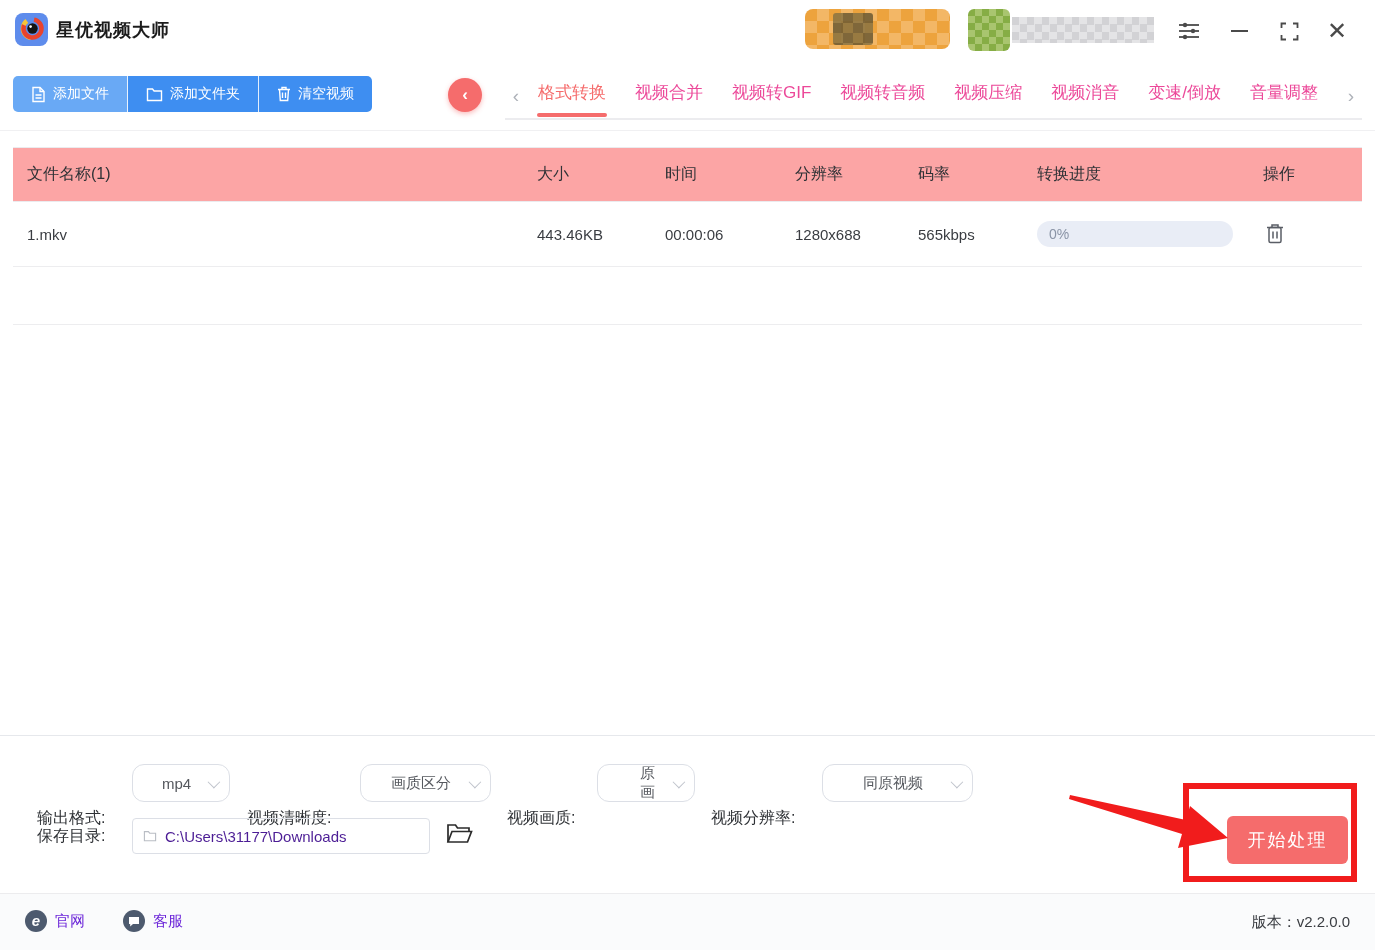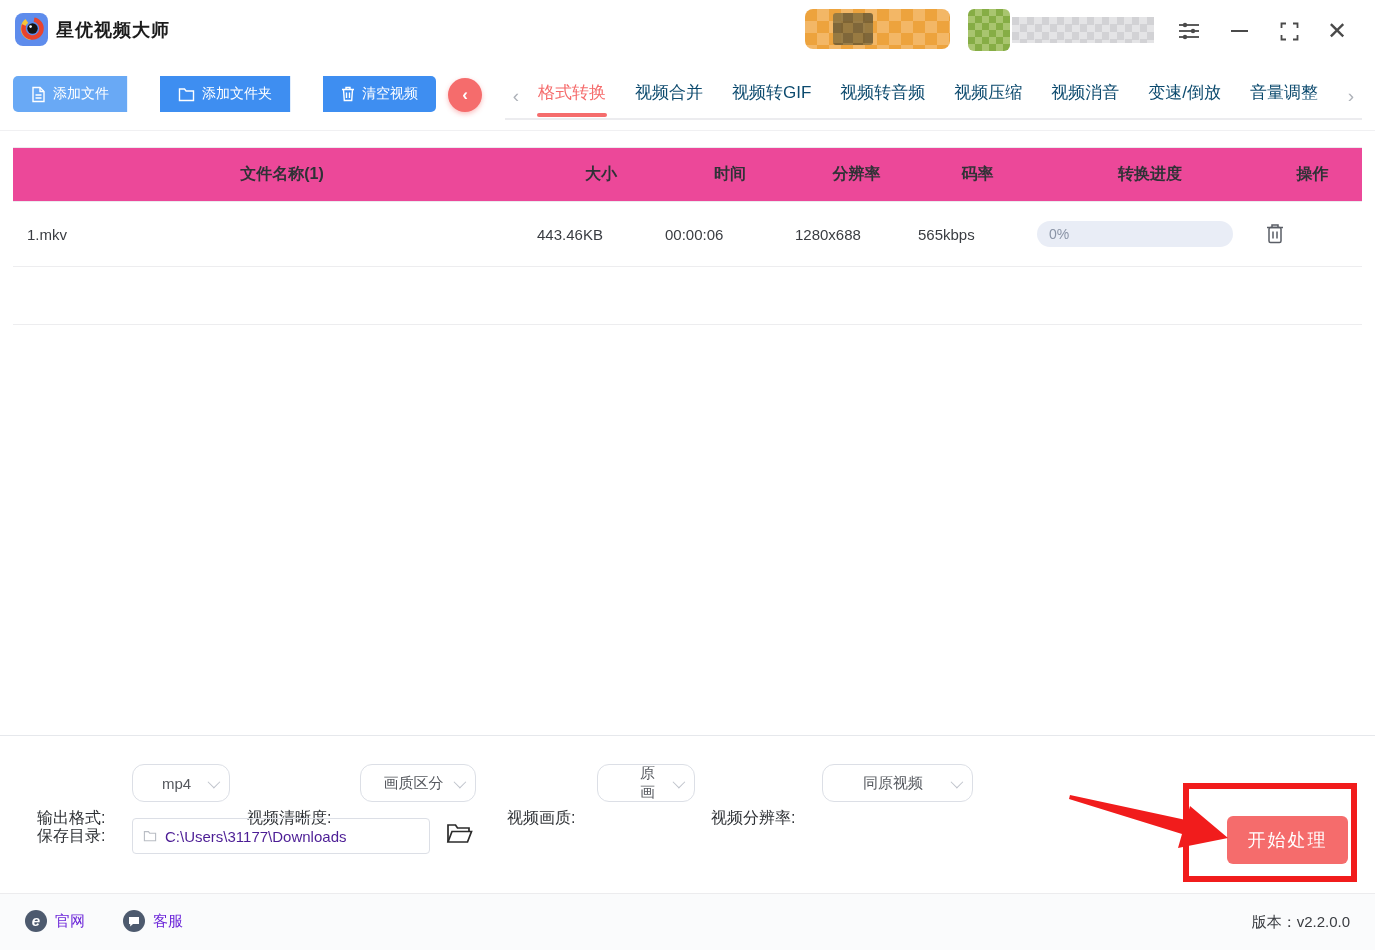--- a/index.html
+++ b/index.html
@@ -27,47 +27,47 @@
     background-image:repeating-conic-gradient(#e4e4e6 0 25%,#d2d2d5 0 50%);background-size:15px 15px;}
   .winctl{position:absolute;top:16px;width:30px;height:30px;display:flex;align-items:center;justify-content:center;cursor:pointer;}
   .winctl svg{display:block;}
   .ctl-settings{left:1174px;}
   .ctl-min{left:1224px;}
   .ctl-max{left:1274px;}
   .ctl-close{left:1322px;font-size:24px;color:#4a4a4a;font-weight:400;line-height:1;}
   .min-bar{width:17px;height:2px;background:#4a4a4a;}
 
   
-  .toolbar{position:absolute;left:13px;top:76px;height:36px;display:flex;border-radius:5px;overflow:hidden;gap:32px;}
+  .toolbar{position:absolute;left:13px;top:76px;height:36px;display:flex;border-radius:5px;overflow:hidden;}
   .tb-btn{height:36px;display:flex;align-items:center;justify-content:center;gap:7px;
     color:#fff;font-size:14px;background:#3E8EF1;border:none;cursor:pointer;padding:0 18px;
     border-right:1px solid rgba(255,255,255,.85);}
   .tb-btn:last-child{border-right:none;}
   .tb-btn.light{background:#69A9F5;}
   .tb-btn svg{display:block;}
 
   
   .tab-circle{position:absolute;left:448px;top:78px;width:34px;height:34px;border-radius:50%;
     background:#F56C6C;color:#fff;display:flex;align-items:center;justify-content:center;
     font-size:17px;font-weight:700;cursor:pointer;box-shadow:0 2px 5px rgba(245,108,108,.45);}
   .tabs-wrap{position:absolute;left:505px;top:74px;width:857px;height:44px;border-bottom:2px solid #ECECEF;
     display:flex;align-items:center;}
   .tabs-chevron{color:#AeB2B9;font-size:19px;width:22px;flex:0 0 auto;text-align:center;cursor:pointer;user-select:none;}
   .tabs-chevron.right{margin-left:auto;}
   .tabs{display:flex;gap:27px;margin-left:10px;}
-  .tab{position:relative;font-size:17px;color:#0c4a6e;cursor:pointer;white-space:nowrap;padding:2px 1px 9px;}
+  .tab{position:relative;font-size:17px;color:#ec4899;cursor:pointer;white-space:nowrap;padding:2px 1px 9px;}
   .tab.active{color:#F56C6C;}
   .tab.active::after{content:"";position:absolute;left:0;right:0;bottom:-4px;height:4px;background:#F56C6C;border-radius:2px;}
   .toolbar-divider{position:absolute;left:0;top:130px;width:1375px;height:1px;background:#F0F0F2;}
 
   
   .table{position:absolute;left:13px;top:147px;width:1349px;}
   .trow{display:grid;grid-template-columns:524px 128px 130px 123px 119px 226px 1fr;align-items:center;}
-  .thead{height:53px;background:#ec4899;border-top:1px solid #EBEBEE;border-bottom:1px solid #EBEBEE;
-    font-weight:700;font-size:16px;color:#2f3236;text-align:center;}
+  .thead{height:53px;background:#fca5a5;border-top:1px solid #EBEBEE;border-bottom:1px solid #EBEBEE;
+    font-weight:400;font-size:16px;color:#2f3236;}
   .tdata{height:64px;border-bottom:1px solid #EDEDEF;font-size:15px;color:#3a3d42;background:#fff;}
   .tempty{height:57px;border-bottom:1px solid #EDEDEF;background:#fff;}
   .cell-first{padding-left:14px;}
   .progress-pill{width:196px;height:26px;border-radius:13px;background:#E9EDF6;display:flex;align-items:center;}
   .progress-pill span{font-size:14px;color:#8A94A6;padding-left:12px;}
   .trash-btn{background:none;border:none;cursor:pointer;padding:0;margin-left:2px;display:flex;}
 
   
   .panel{position:absolute;left:0;top:735px;width:1375px;height:158px;background:#fff;border-top:1px solid #E6E8EC;}
   .p-label{position:absolute;font-size:16px;color:#2f3236;white-space:nowrap;}
@@ -221,21 +221,21 @@
 </div>
 
 <div class="panel">
   <span class="p-label" style="left:37px;top:72px;">输出格式:</span>
   <div class="select" style="left:132px;top:28px;width:98px;">
     <span class="val">mp4</span>
     <span class="caret"></span>
   </div>
 
   <span class="p-label" style="left:247px;top:72px;">视频清晰度:</span>
-  <div class="select" style="left:360px;top:28px;width:116px;text-align:right;">
+  <div class="select" style="left:360px;top:28px;width:131px;text-align:right;">
     <span class="val">画质区分</span>
     <span class="caret"></span>
   </div>
 
   <span class="p-label" style="left:507px;top:72px;">视频画质:</span>
   <div class="select" style="left:597px;top:28px;width:98px;padding-left:46px;">
     <span class="val">原画</span>
     <span class="caret"></span>
   </div>
 

